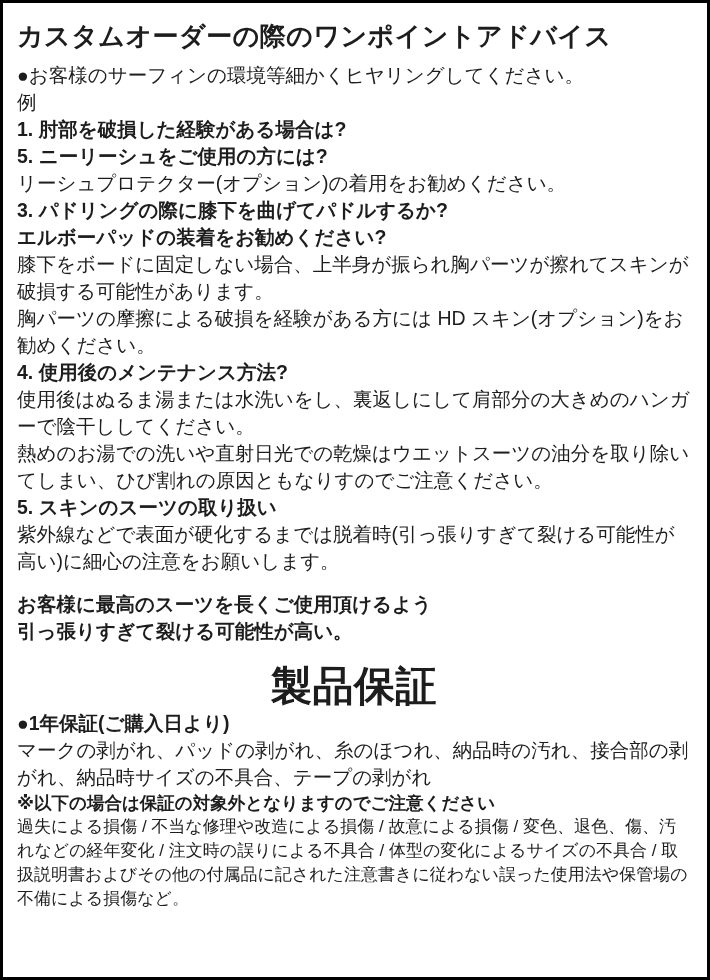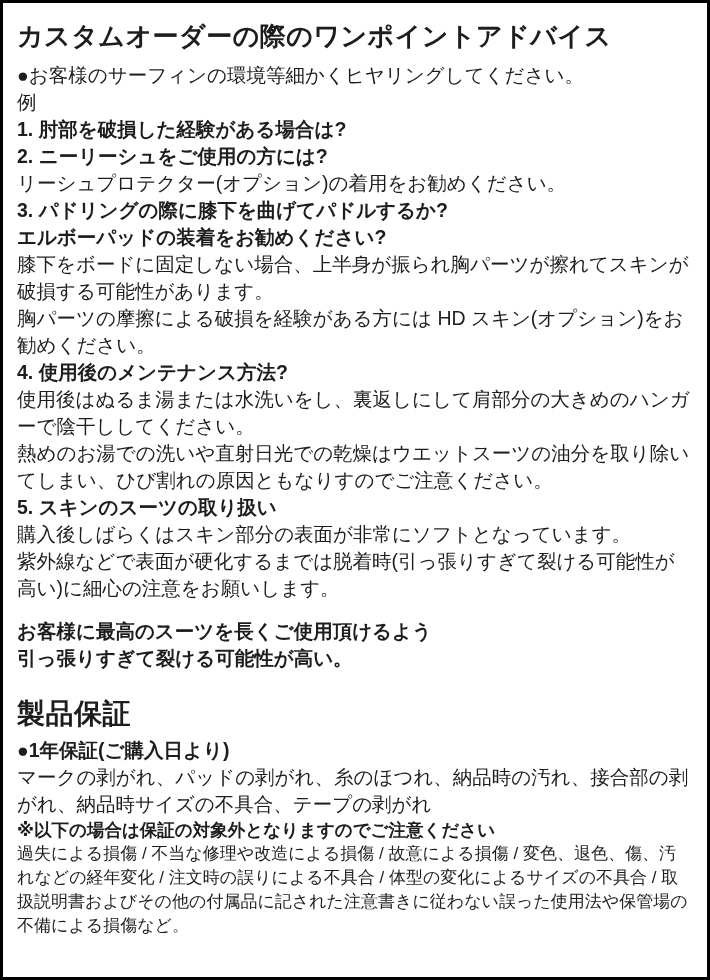--- a/index.html
+++ b/index.html
@@ -28,25 +28,26 @@
     margin: 0;
   }
   .bold-line {
     font-size: 19.5px;
     line-height: 27px;
     font-weight: 700;
     margin: 0;
   }
   .closing-block { margin-top: 16px; }
   .warranty-title {
-    font-size: 28px;
+    font-size: 41px;
     line-height: 39px;
     font-weight: 700;
     margin: 22px 0 4px 0;
     letter-spacing: 0.5px;
+    text-align: center;
   }
   .note-line {
     font-size: 17.5px;
     line-height: 24px;
     font-weight: 600;
     margin: 0 0 0 0;
   }
   .small-line {
     font-size: 17px;
     line-height: 24px;
@@ -61,40 +62,39 @@
 <section>
   <h1 class="doc-title">カスタムオーダーの際のワンポイントアドバイス</h1>
   <p class="body-line">●お客様のサーフィンの環境等細かくヒヤリングしてください。</p>
   <p class="body-line">例</p>
 
   <div class="advice-item">
     <p class="bold-line">1. 肘部を破損した経験がある場合は?</p>
   </div>
 
   <div class="advice-item">
-    <p class="bold-line">2. ニーリーシュをご使用の方には?</p>
+    <p class="bold-line">5. ニーリーシュをご使用の方には?</p>
     <p class="body-line">リーシュプロテクター(オプション)の着用をお勧めください。</p>
   </div>
 
   <div class="advice-item">
     <p class="bold-line">3. パドリングの際に膝下を曲げてパドルするか?</p>
     <p class="bold-line">エルボーパッドの装着をお勧めください?</p>
     <p class="body-line">膝下をボードに固定しない場合、上半身が振られ胸パーツが擦れてスキンが破損する可能性があります。</p>
     <p class="body-line">胸パーツの摩擦による破損を経験がある方には HD スキン(オプション)をお勧めください。</p>
   </div>
 
   <div class="advice-item">
     <p class="bold-line">4. 使用後のメンテナンス方法?</p>
     <p class="body-line">使用後はぬるま湯または水洗いをし、裏返しにして肩部分の大きめのハンガーで陰干ししてください。</p>
     <p class="body-line">熱めのお湯での洗いや直射日光での乾燥はウエットスーツの油分を取り除いてしまい、ひび割れの原因ともなりすのでご注意ください。</p>
   </div>
 
   <div class="advice-item">
     <p class="bold-line">5. スキンのスーツの取り扱い</p>
-    <p class="body-line">購入後しばらくはスキン部分の表面が非常にソフトとなっています。</p>
     <p class="body-line">紫外線などで表面が硬化するまでは脱着時(引っ張りすぎて裂ける可能性が高い)に細心の注意をお願いします。</p>
   </div>
 
   <div class="closing-block">
     <p class="bold-line">お客様に最高のスーツを長くご使用頂けるよう</p>
     <p class="bold-line">引っ張りすぎて裂ける可能性が高い。</p>
   </div>
 </section>
 
 <section>

